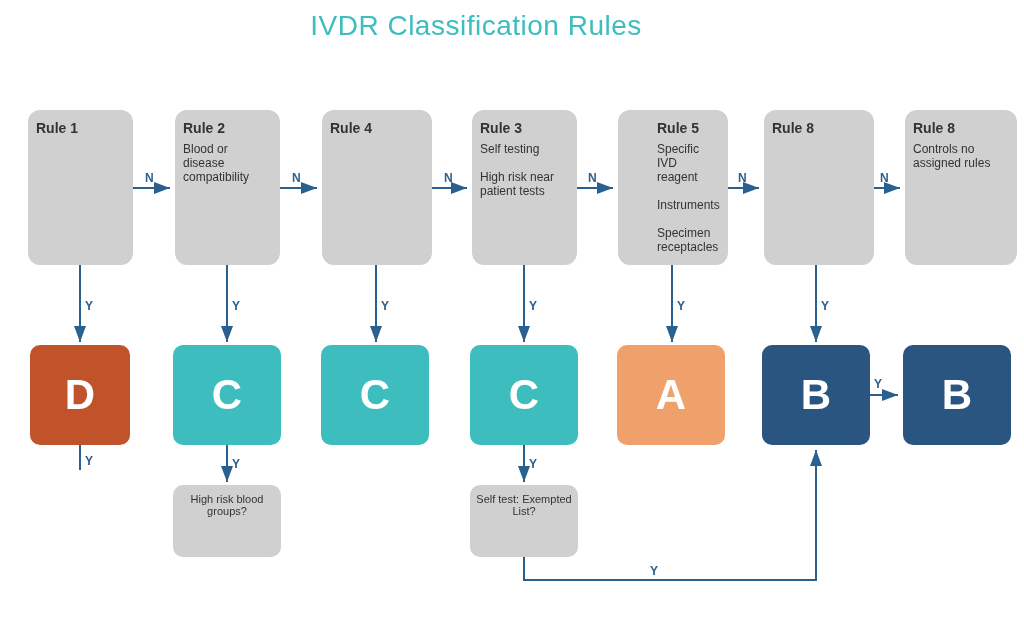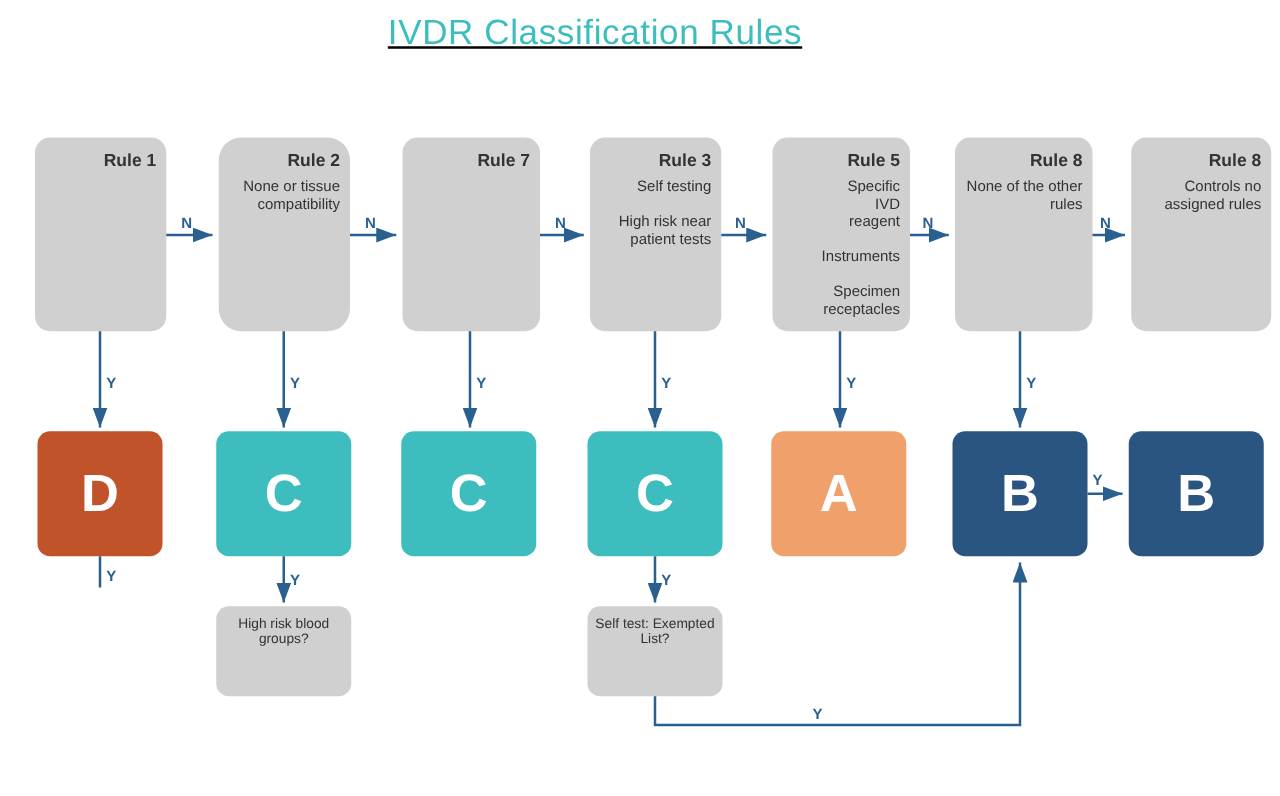--- a/index.html
+++ b/index.html
@@ -10,42 +10,41 @@
       height: 637px;
       overflow: hidden;
       position: relative;
     }
     .main-container {
       width: 952px;
       height: 637px;
       background: #fff;
       position: relative;
       padding: 10px 10px 10px 10px;
-      text-decoration: underline;
     }
     .title {
       text-align: center;
       color: #3dbdbd;
       font-size: 28px;
       font-weight: 400;
       margin-bottom: 18px;
       letter-spacing: 0.5px;
     }
     .diagram-area {
       position: relative;
       width: 100%;
       height: 530px;
     }
     
     .rule-box {
       position: absolute;
       background: #d0d0d0;
       border-radius: 12px;
       padding: 10px 8px;
-      text-align: right;
+      text-align: left;
       font-size: 12px;
       color: #333;
     }
     .rule-box .rule-title {
       font-size: 14px;
       font-weight: bold;
       color: #333;
       margin-bottom: 6px;
     }
     
@@ -84,38 +83,37 @@
 </head>
 <body>
 
 <div class="main-container">
   <div class="title">IVDR Classification Rules</div>
   <div class="diagram-area">
 
     <div class="rule-box" style="left:18px;top:50px;width:105px;min-height:155px;">
       <div class="rule-title">Rule 1</div>
     </div>
-    <div class="rule-box" style="left:165px;top:50px;width:105px;min-height:155px;border-radius:18px;">
+    <div class="rule-box" style="left:165px;top:50px;width:105px;min-height:155px;">
       <div class="rule-title">Rule 2</div>
-      <div>None or tissue compatibility</div>
+      <div>Blood or disease compatibility</div>
     </div>
     <div class="rule-box" style="left:312px;top:50px;width:110px;min-height:155px;">
-      <div class="rule-title">Rule 7</div>
+      <div class="rule-title">Rule 4</div>
     </div>
     <div class="rule-box" style="left:462px;top:50px;width:105px;min-height:155px;">
       <div class="rule-title">Rule 3</div>
       <div>Self testing<br><br>High risk near patient tests</div>
     </div>
     <div class="rule-box" style="left:608px;top:50px;width:110px;min-height:155px;padding-left:39px;">
       <div class="rule-title">Rule 5</div>
       <div>Specific IVD reagent<br><br>Instruments<br><br>Specimen receptacles</div>
     </div>
     <div class="rule-box" style="left:754px;top:50px;width:110px;min-height:155px;">
       <div class="rule-title">Rule 8</div>
-      <div>None of the other rules</div>
     </div>
     <div class="rule-box" style="left:895px;top:50px;width:112px;min-height:155px;">
       <div class="rule-title">Rule 8</div>
       <div>Controls no assigned rules</div>
     </div>
 
     <div class="class-box class-d" style="left:20px;top:285px;width:100px;height:100px;">D</div>
     <div class="class-box class-c" style="left:163px;top:285px;width:108px;height:100px;">C</div>
     <div class="class-box class-c" style="left:311px;top:285px;width:108px;height:100px;">C</div>
     <div class="class-box class-c" style="left:460px;top:285px;width:108px;height:100px;">C</div>

